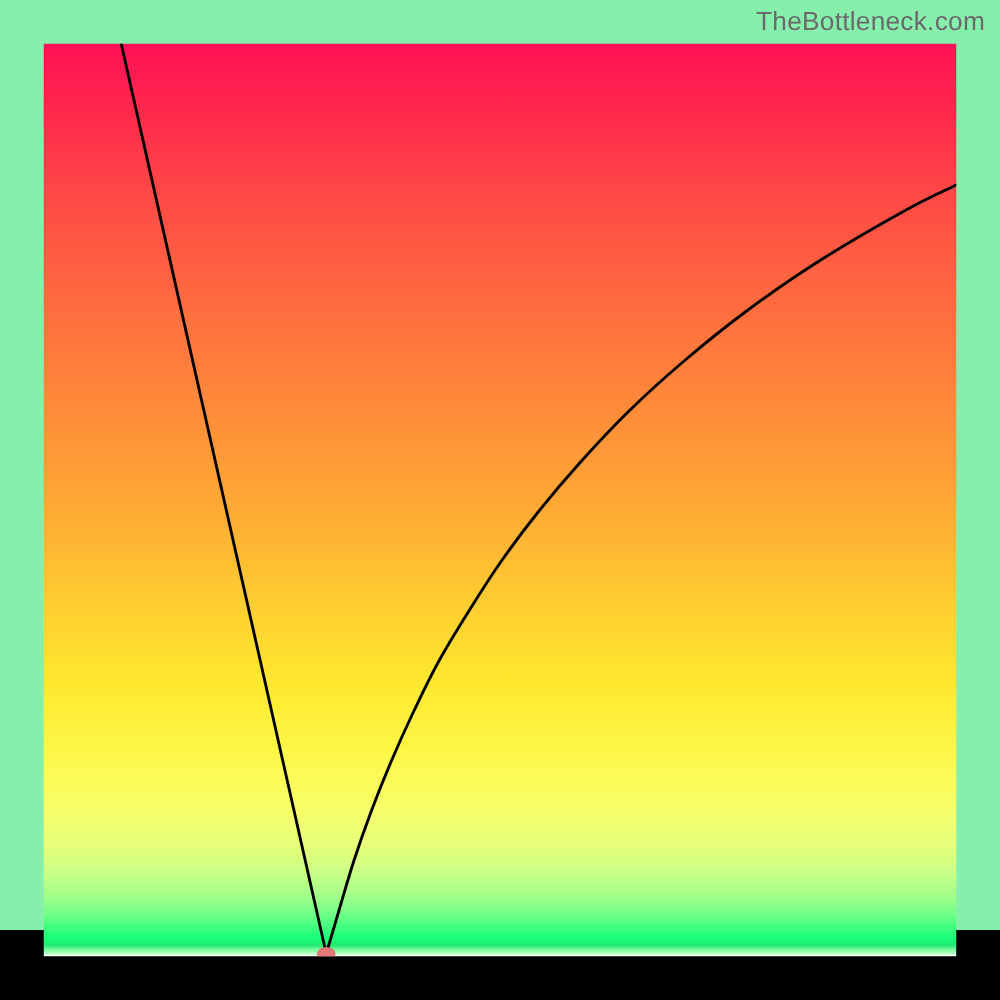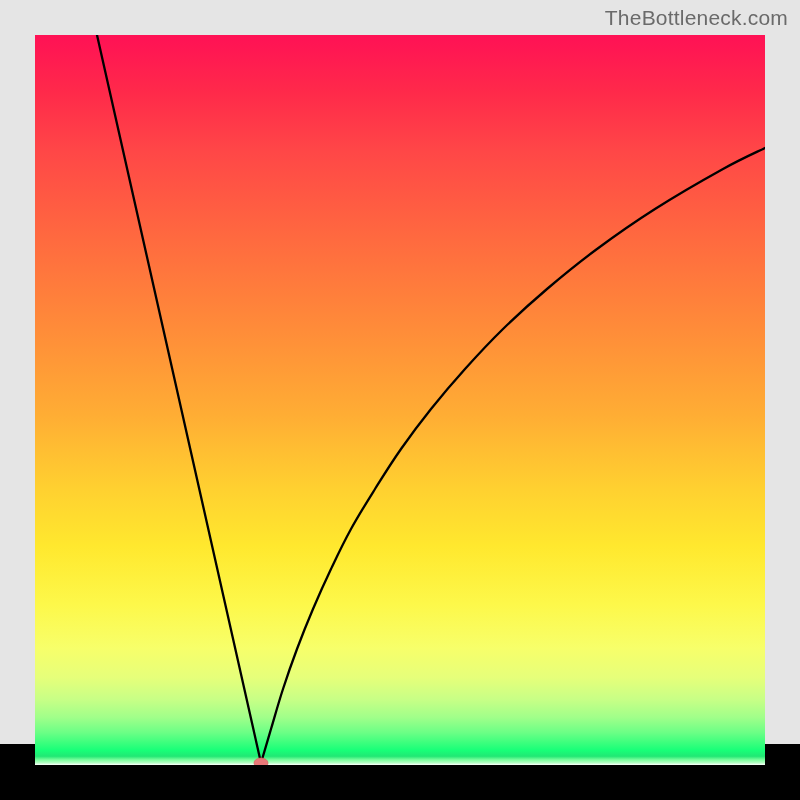--- a/index.html
+++ b/index.html
@@ -10,21 +10,21 @@
     overflow: hidden;
     background: #000;
     font-family: Arial, Helvetica, sans-serif;
   }
   .stage {
     position: absolute;
     left: 0;
     top: 0;
     width: 800px;
     height: 744px;
-    background: #e5e5e5;
+    background: #86efac;
   }
   .plot {
     position: absolute;
     left: 35px;
     top: 35px;
     width: 730px;
     height: 730px;
   }
   .gradient-bg {
     position: absolute;

